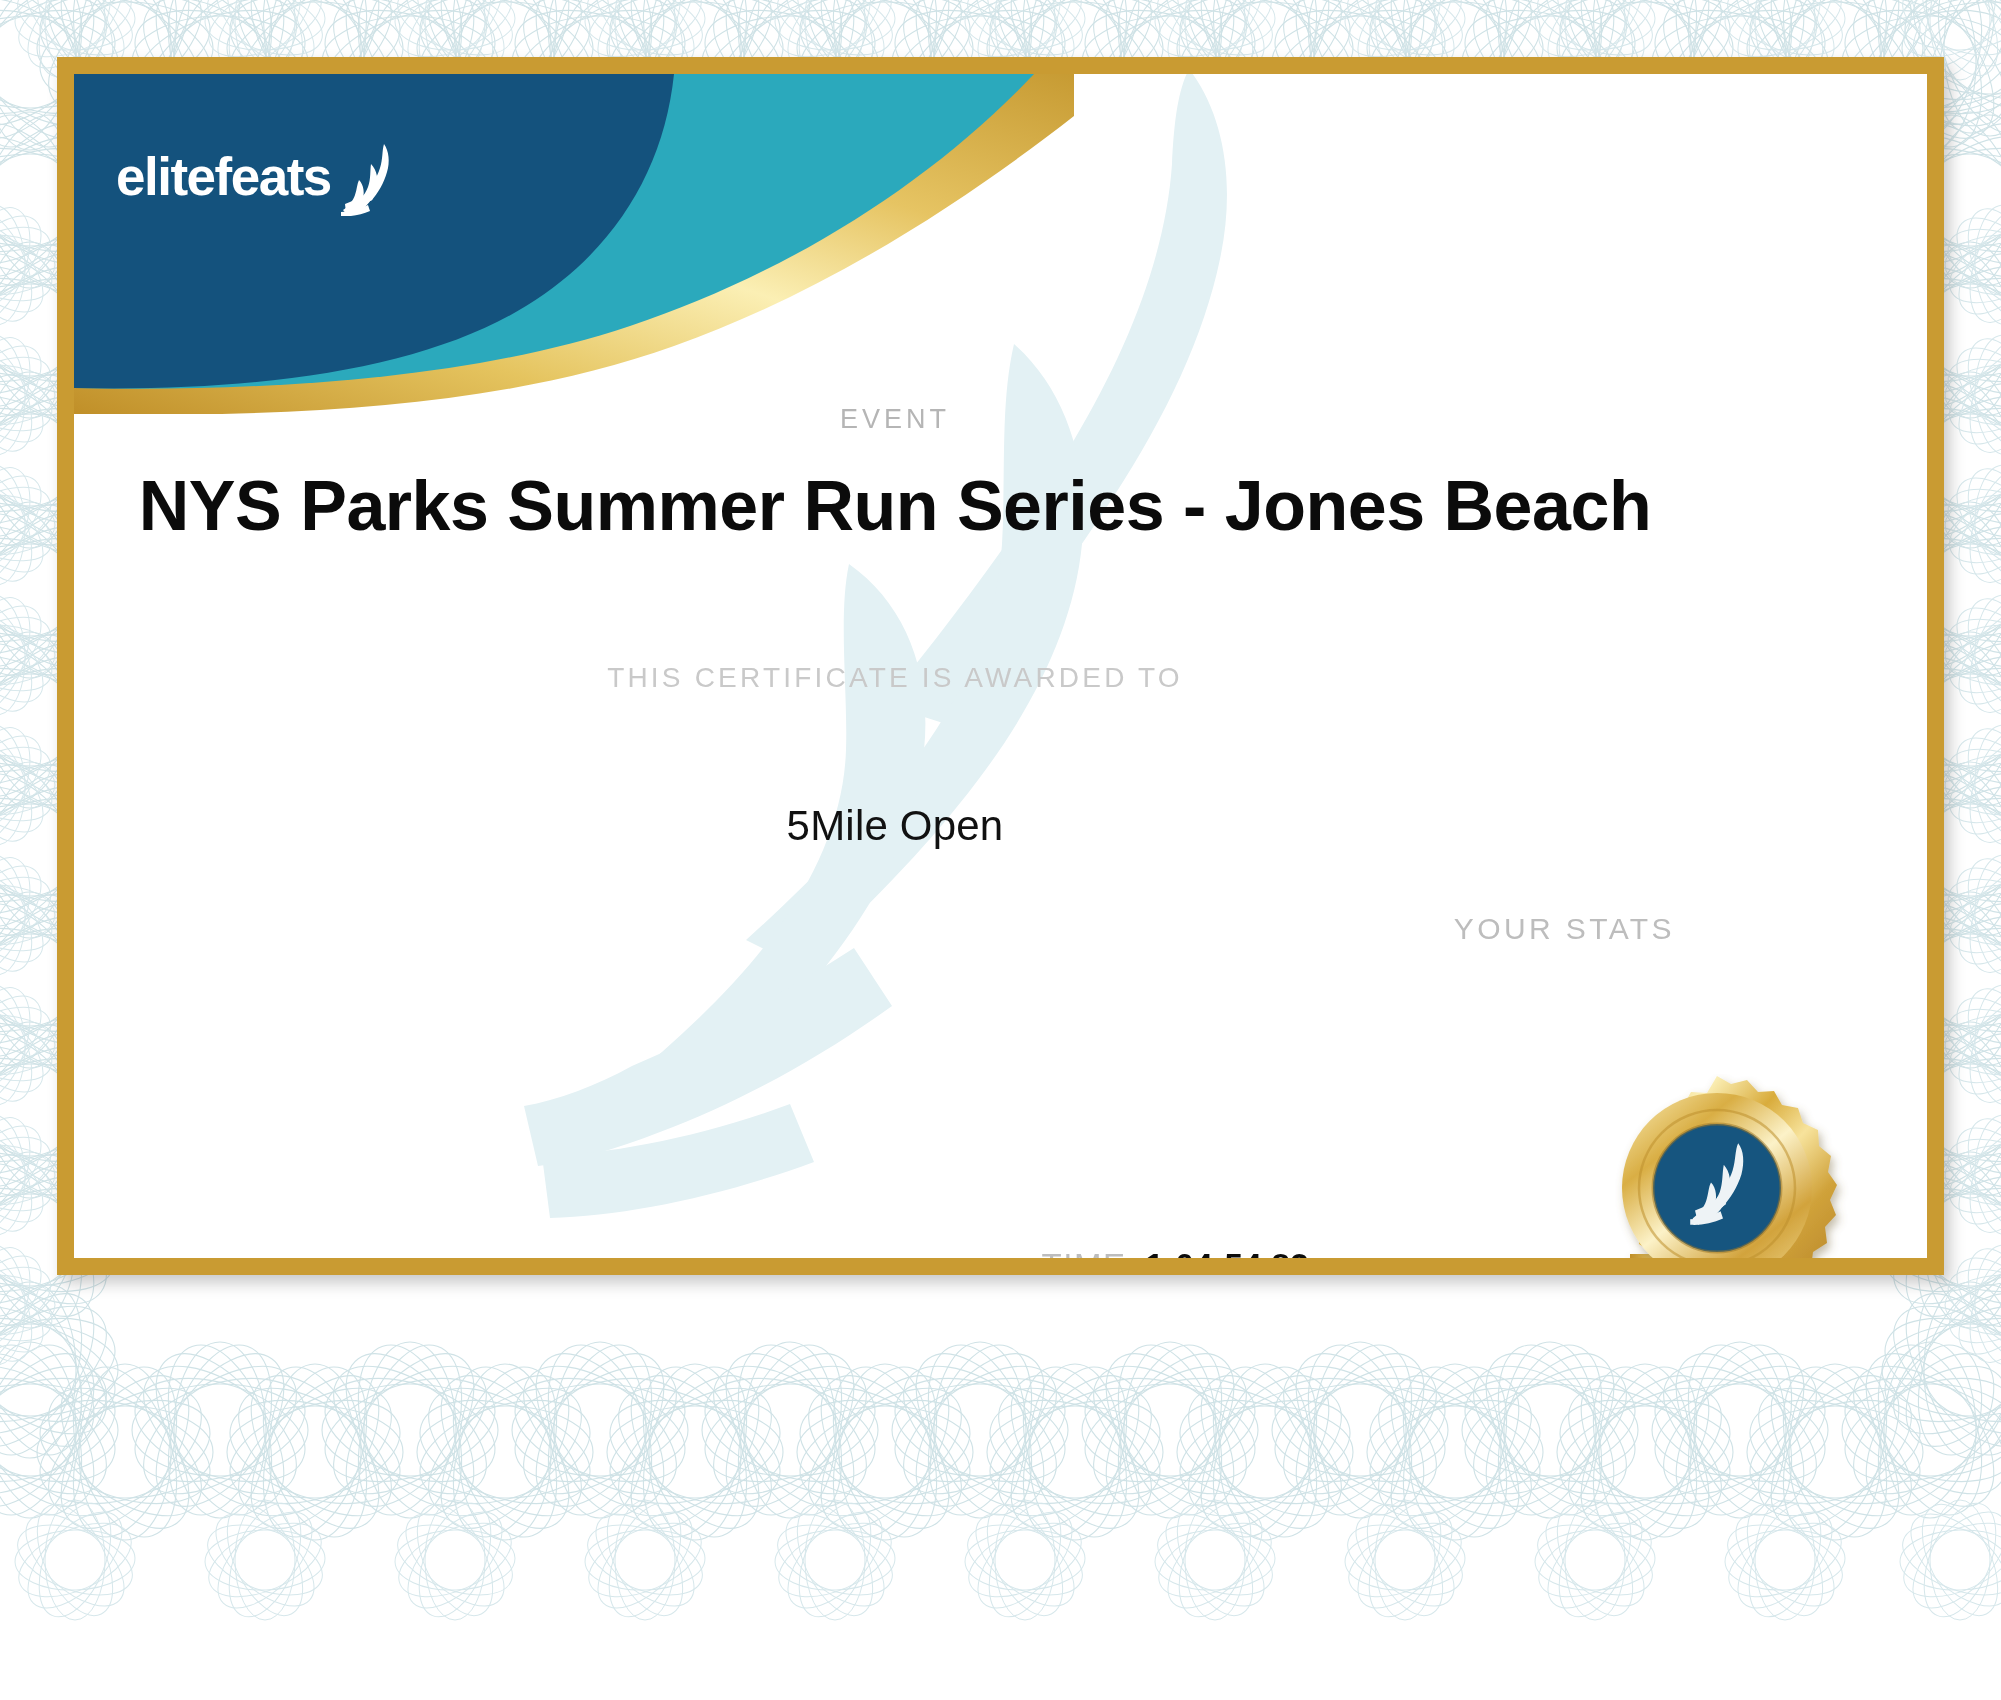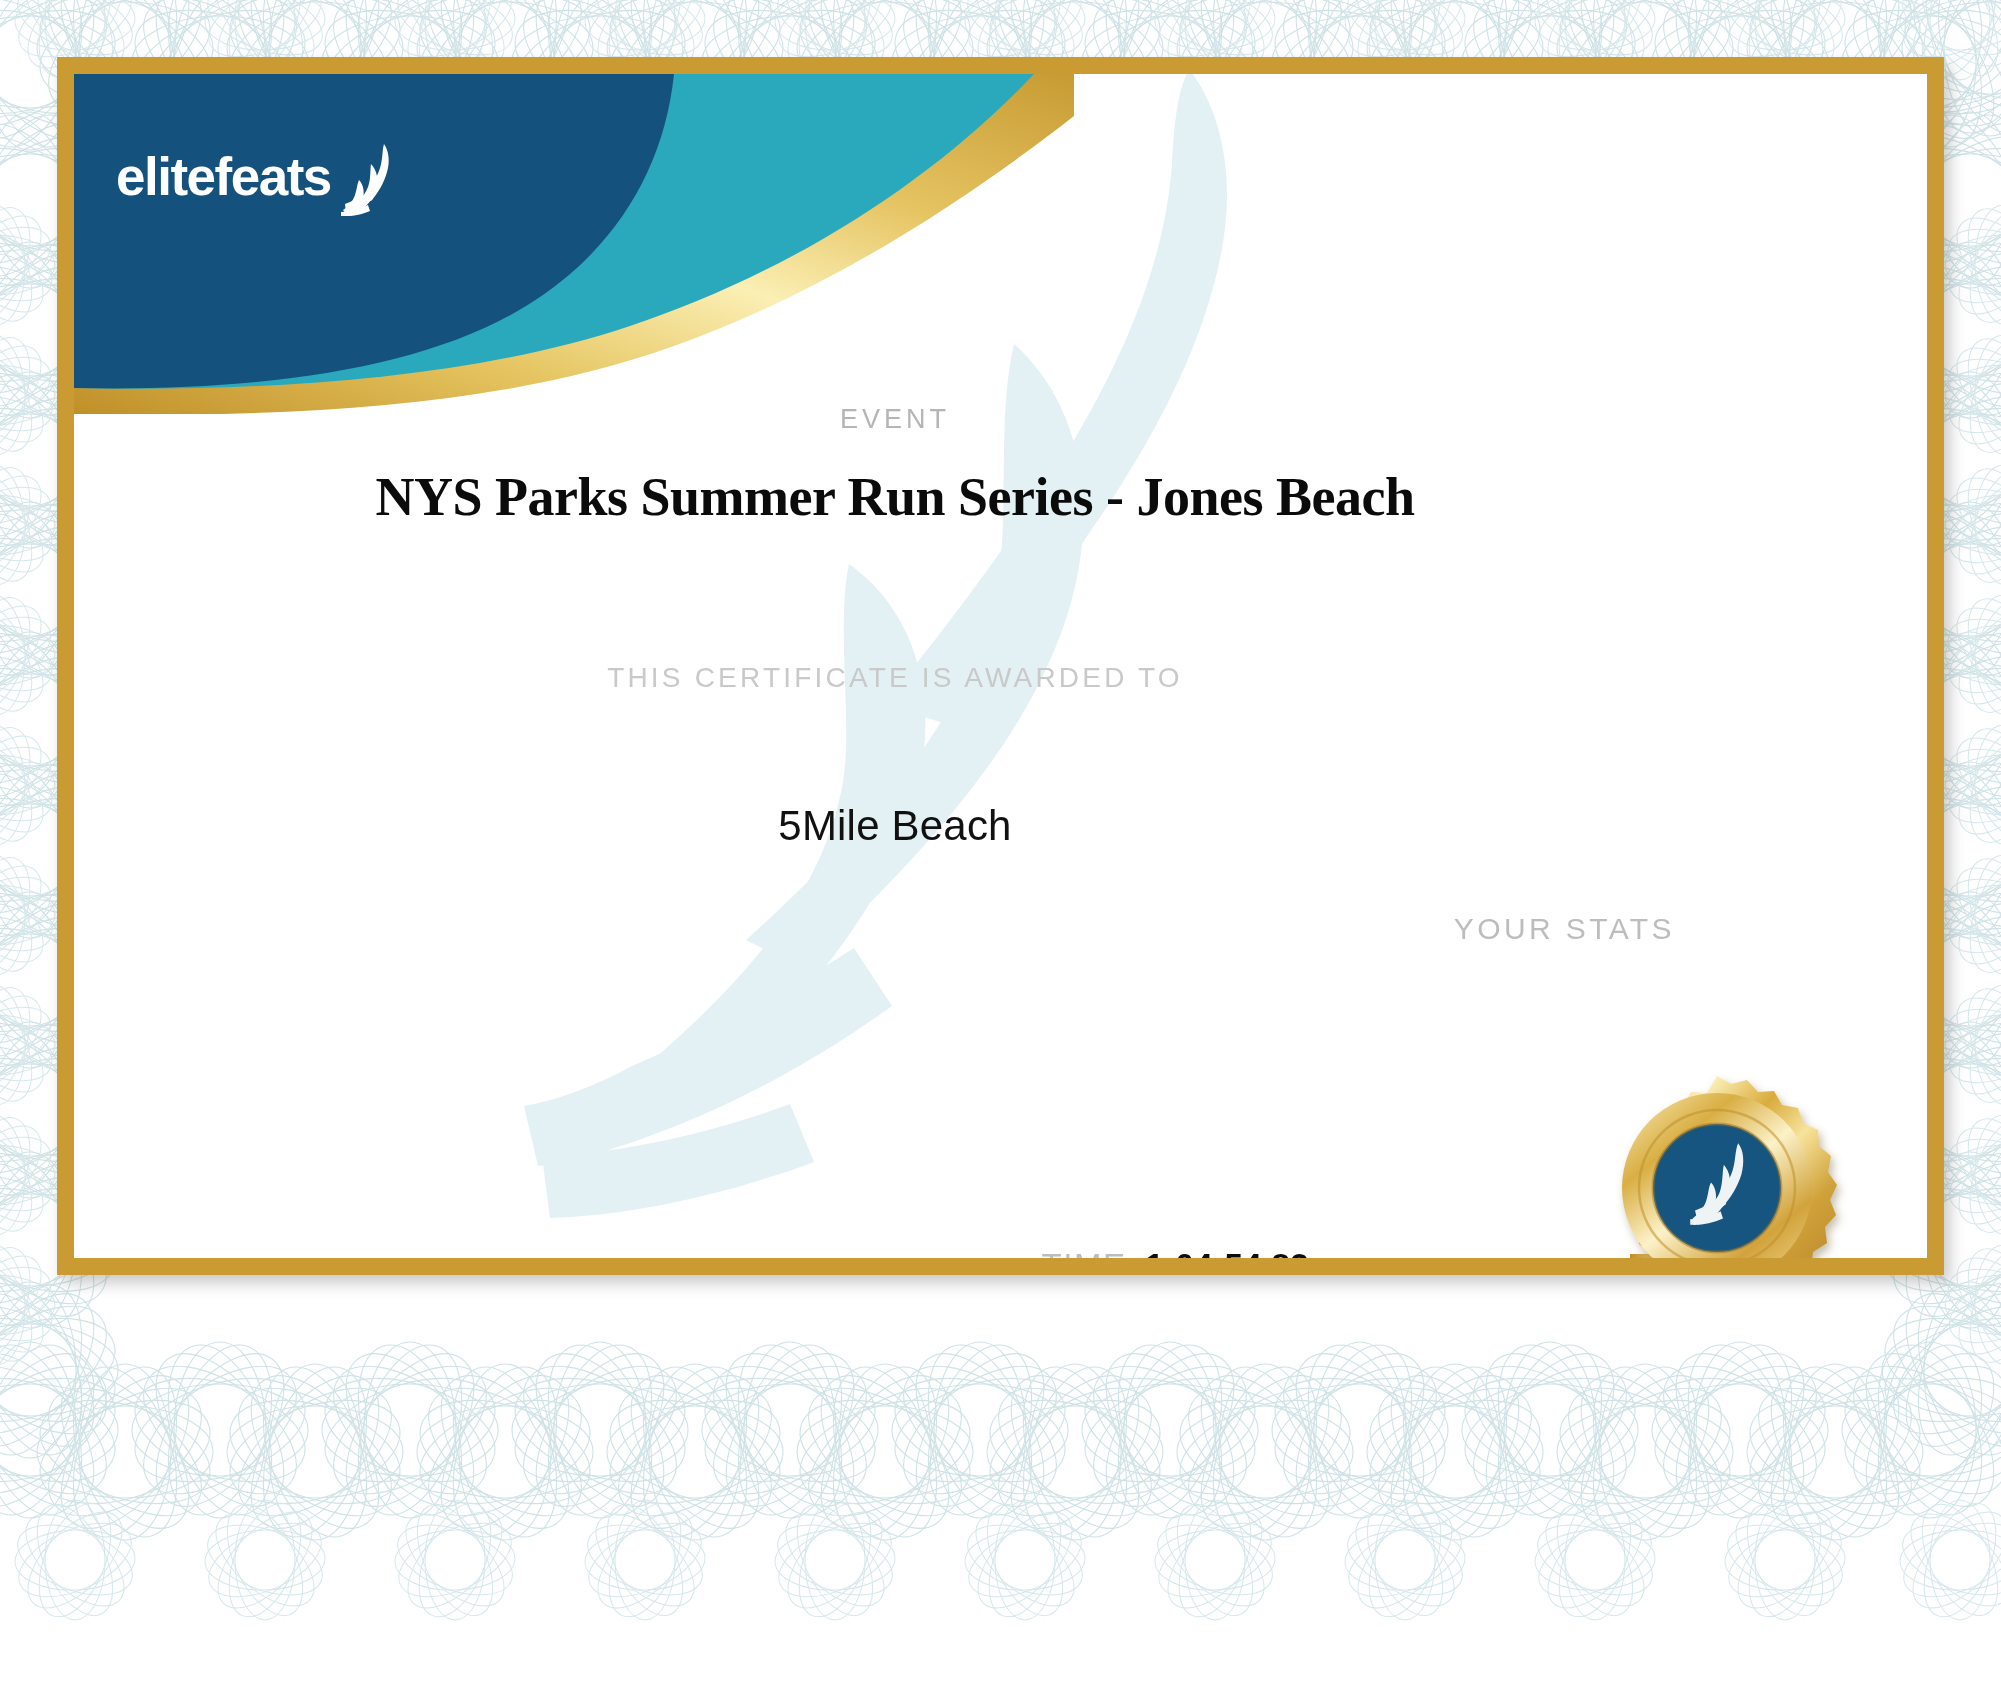--- a/index.html
+++ b/index.html
@@ -102,25 +102,24 @@
     color:#bdbdbd;
     font-size:30px;
     font-weight:400;
     letter-spacing:3.4px;
     text-transform:uppercase;
     text-align:right;
   }
 
   #event-title {
     color:#0b0b0b;
-    font-size:54px;
+    font-size:70px;
     font-weight:700;
     letter-spacing:-0.5px;
     white-space:nowrap;
-    font-family:Liberation Serif, serif;
   }
   #recipient-name {
     color:#0b0b0b;
     font-size:58px;
     font-weight:700;
     letter-spacing:0.3px;
   }
   #division {
     color:#111111;
     font-size:42px;
@@ -378,21 +377,21 @@
 
       <div id="body-content">
 
         <div class="center-col label-sm" style="top:330px;">EVENT</div>
 
         <div class="center-col" id="event-title" style="top:392px;">NYS Parks Summer Run Series - Jones Beach</div>
 
         <div class="center-col label-awarded" style="top:588px;">THIS CERTIFICATE IS AWARDED TO</div>
 
 
-        <div class="center-col" id="division" style="top:728px;">5Mile Beach</div>
+        <div class="center-col" id="division" style="top:728px;">5Mile Open</div>
 
         <div class="center-col label-stats" style="top:838px;">YOUR STATS</div>
 
         <div id="stats-list">
           <div class="stat-row">
             <span class="stat-label">TIME:</span><span class="stat-value">1:04:54.83</span>
           </div>
 
         </div>
 

